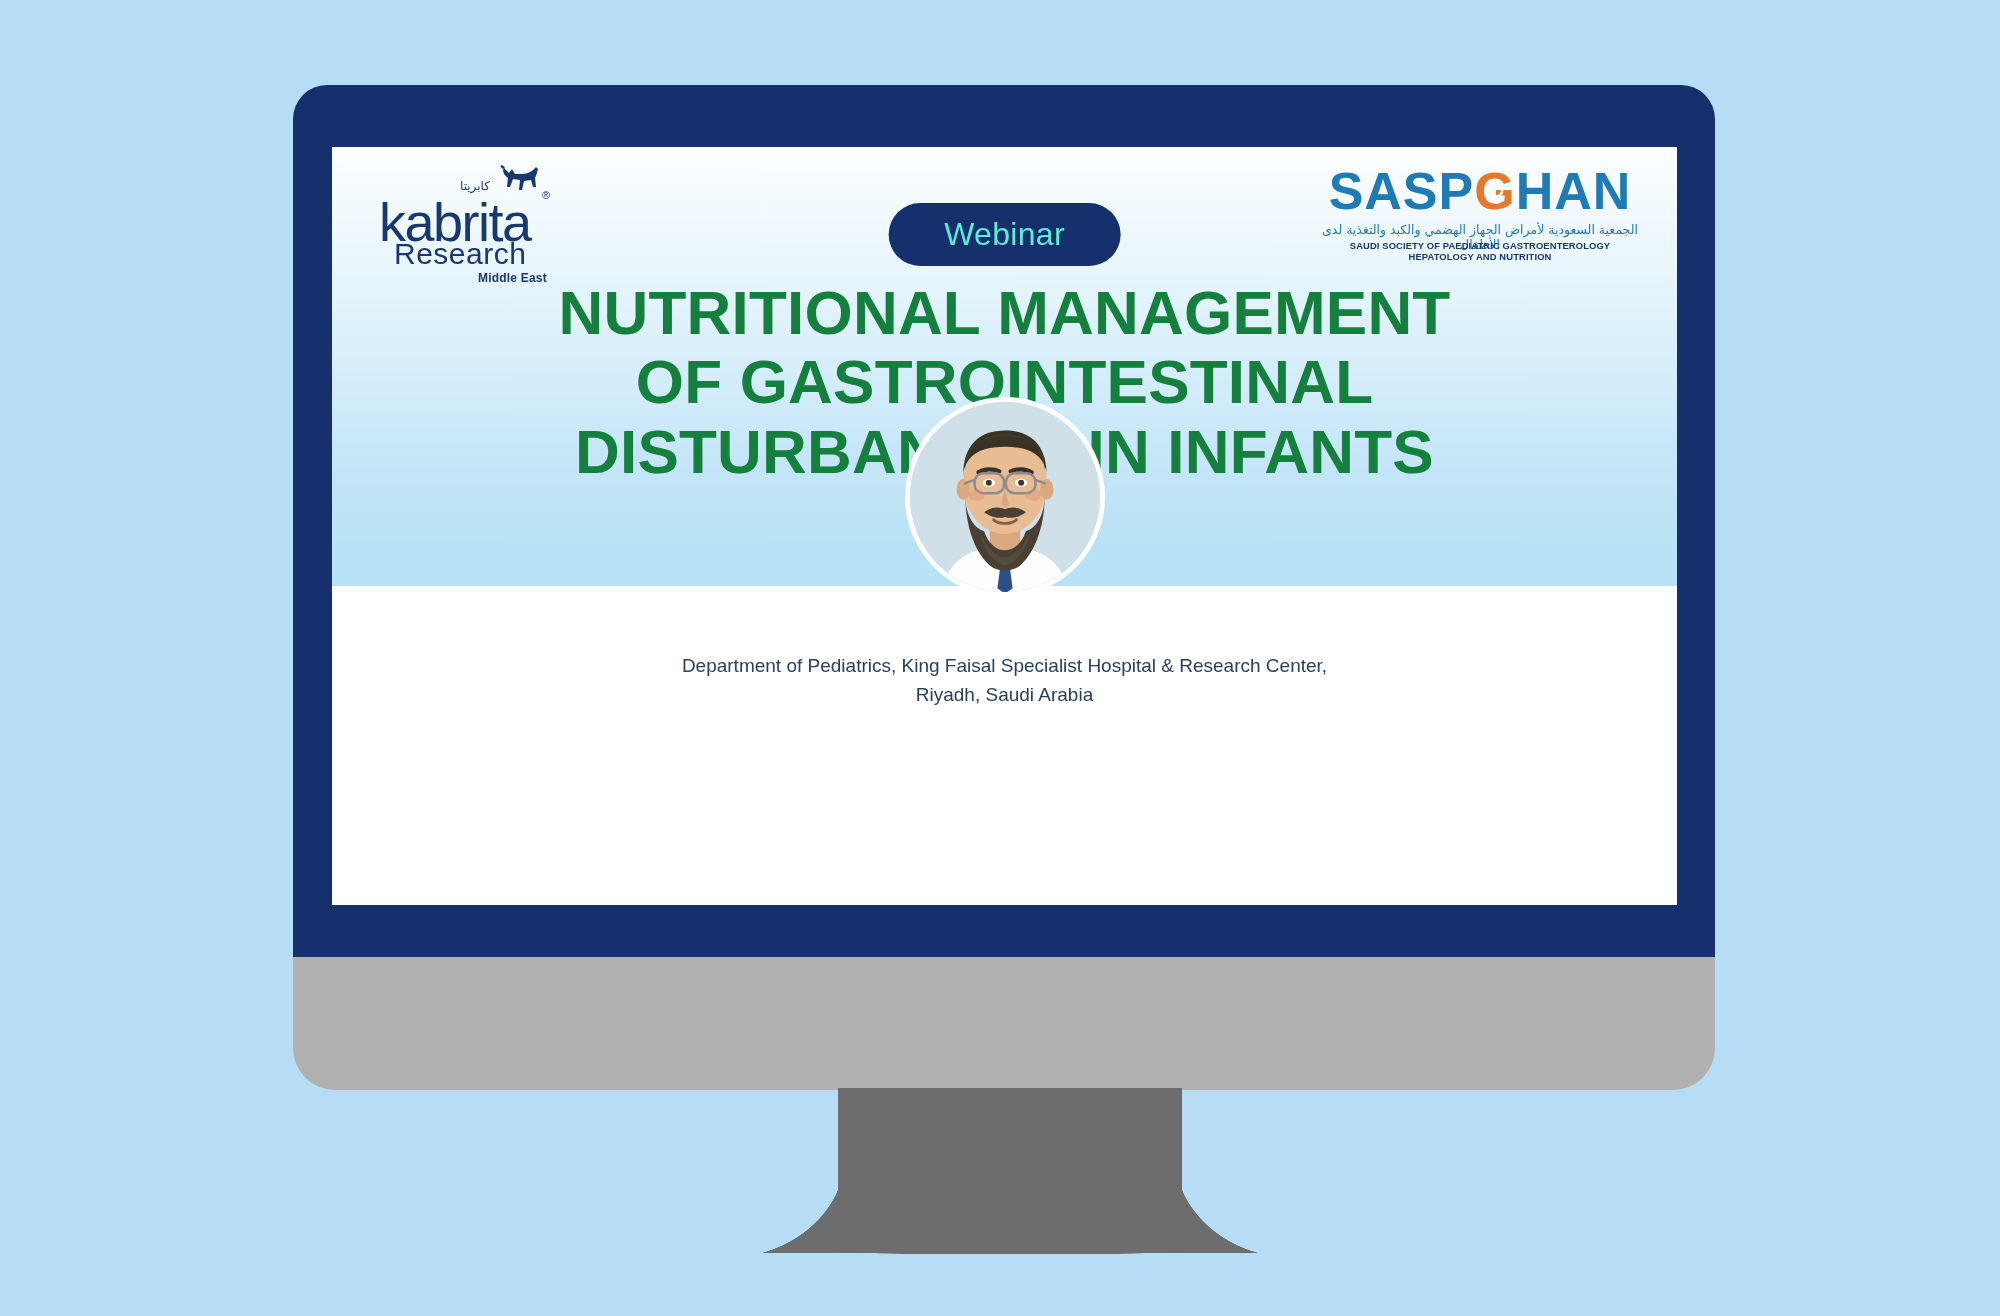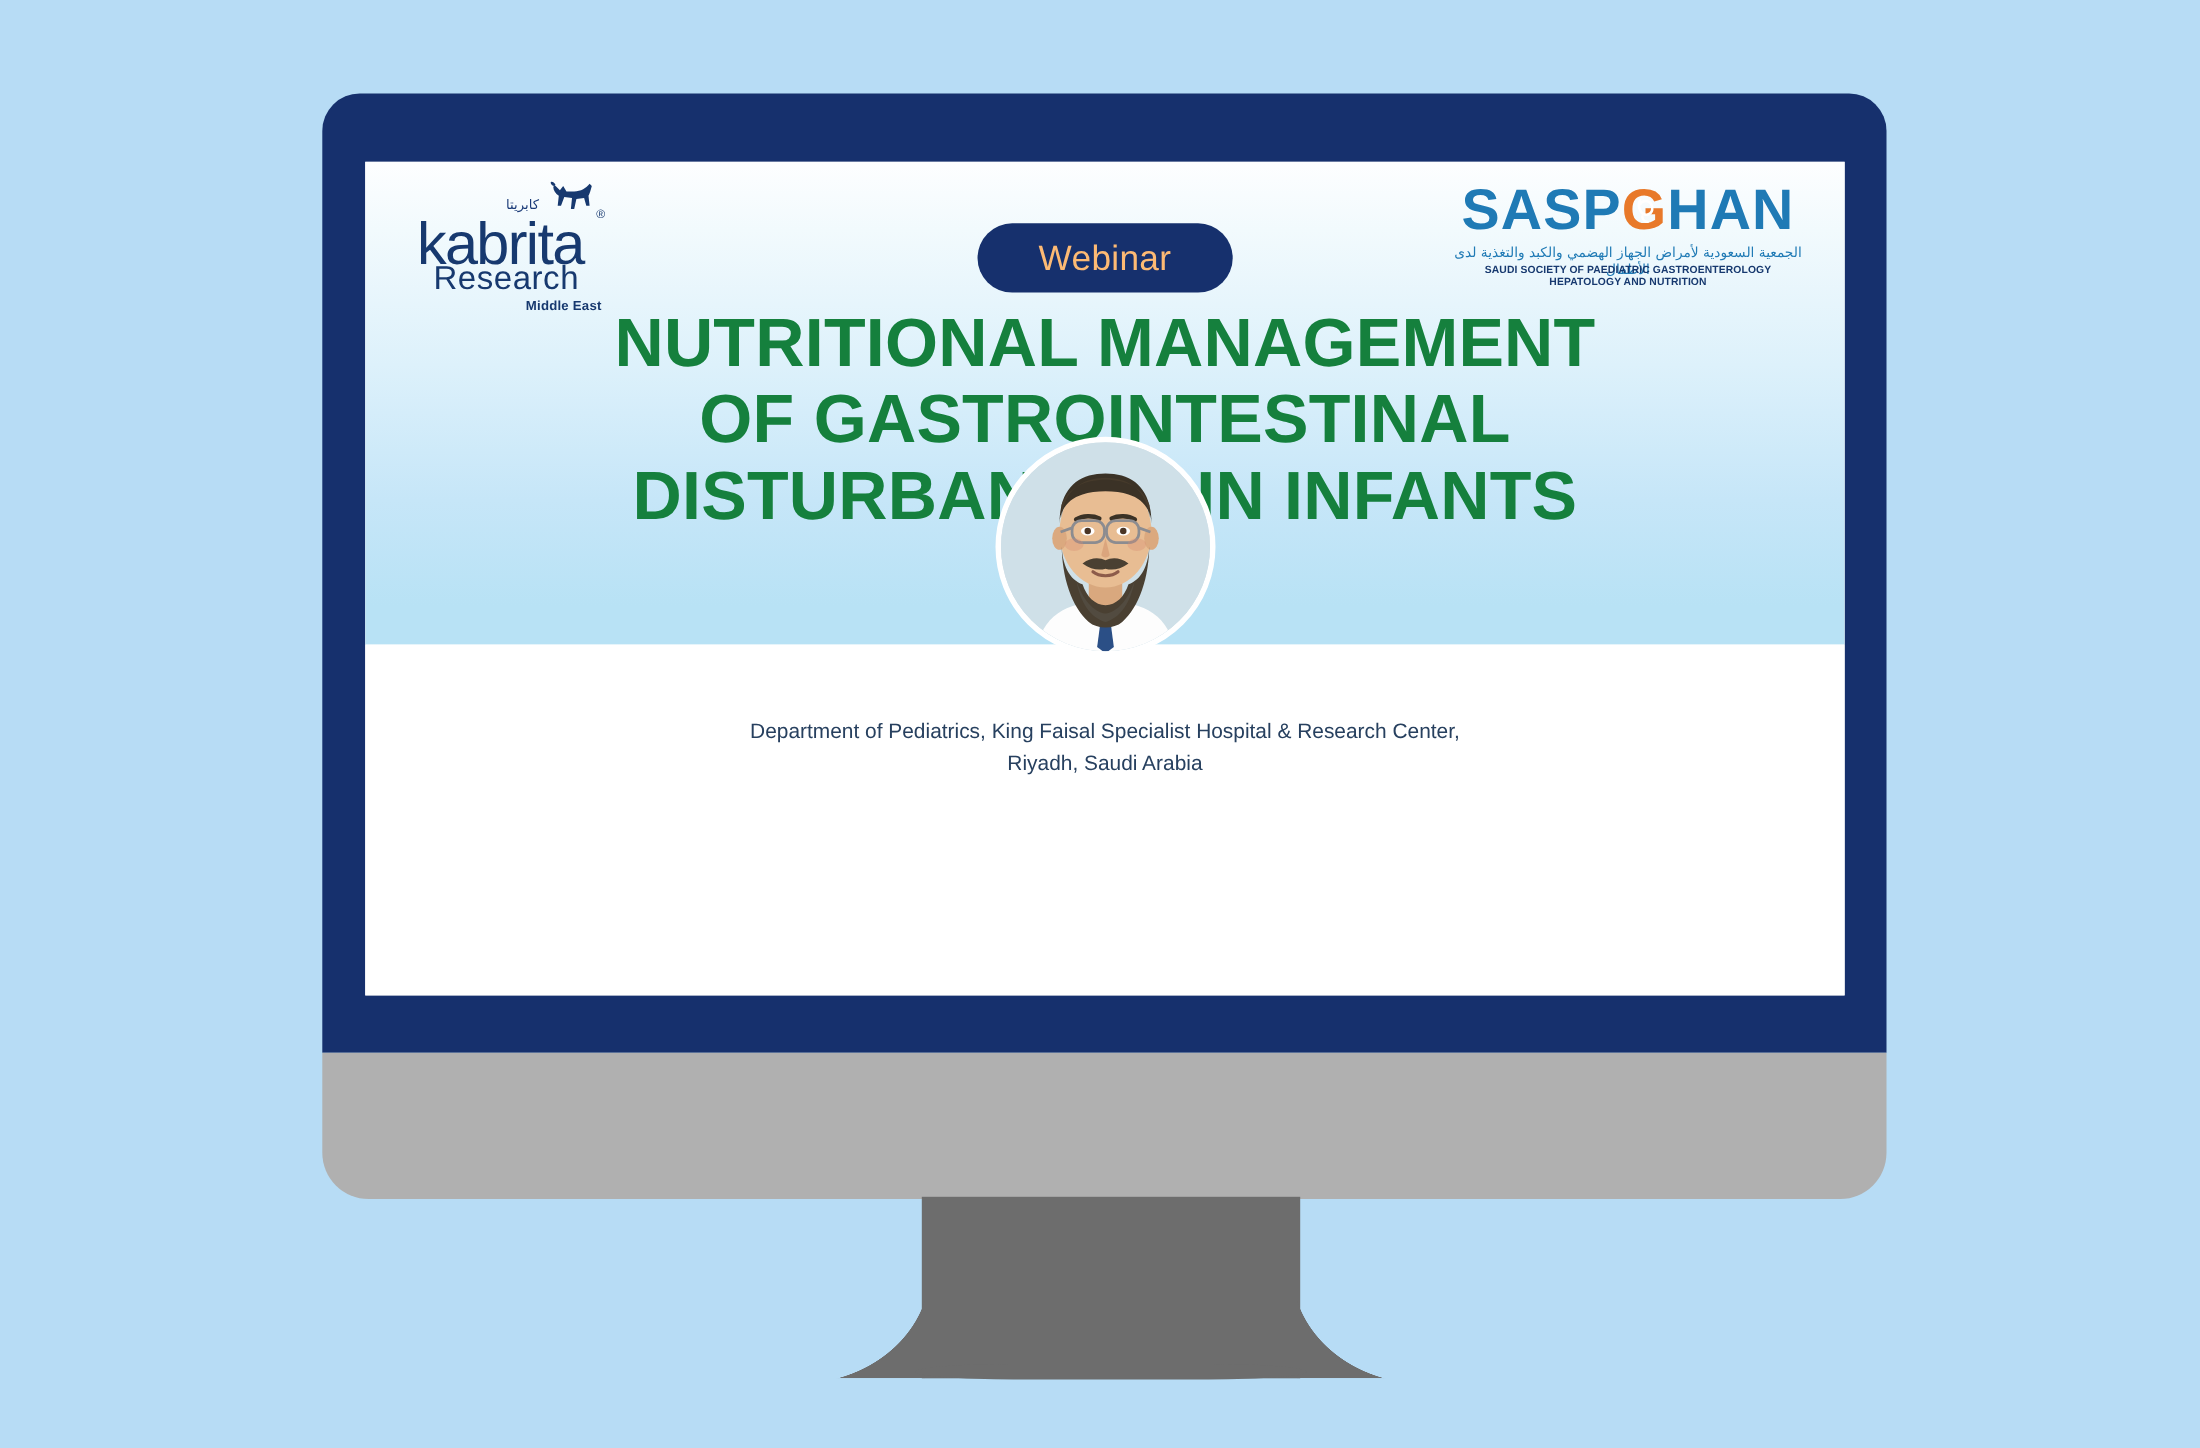--- a/index.html
+++ b/index.html
@@ -103,21 +103,21 @@
   .sasp-en{
     position:absolute; left:0; top:76px; width:100%;
     text-align:center; font-size:9.5px; font-weight:700;
     color:#17396f; letter-spacing:.1px; line-height:1.2;
     transform:scaleX(.99);
   }
 
   
   .webinar-badge{
     position:absolute; left:50%; top:56px; transform:translateX(-50%);
-    background:#16306d; color:#fdba74;
+    background:#16306d; color:#5eead4;
     padding:13px 56px; border-radius:34px;
     font-size:32px; font-weight:400; letter-spacing:.3px;
     white-space:nowrap;
   }
 
   
   .slide-title{
     position:absolute; left:0; top:131px; width:100%;
     text-align:center; color:#15803d;
     font-size:62px; font-weight:700; line-height:1.12;

